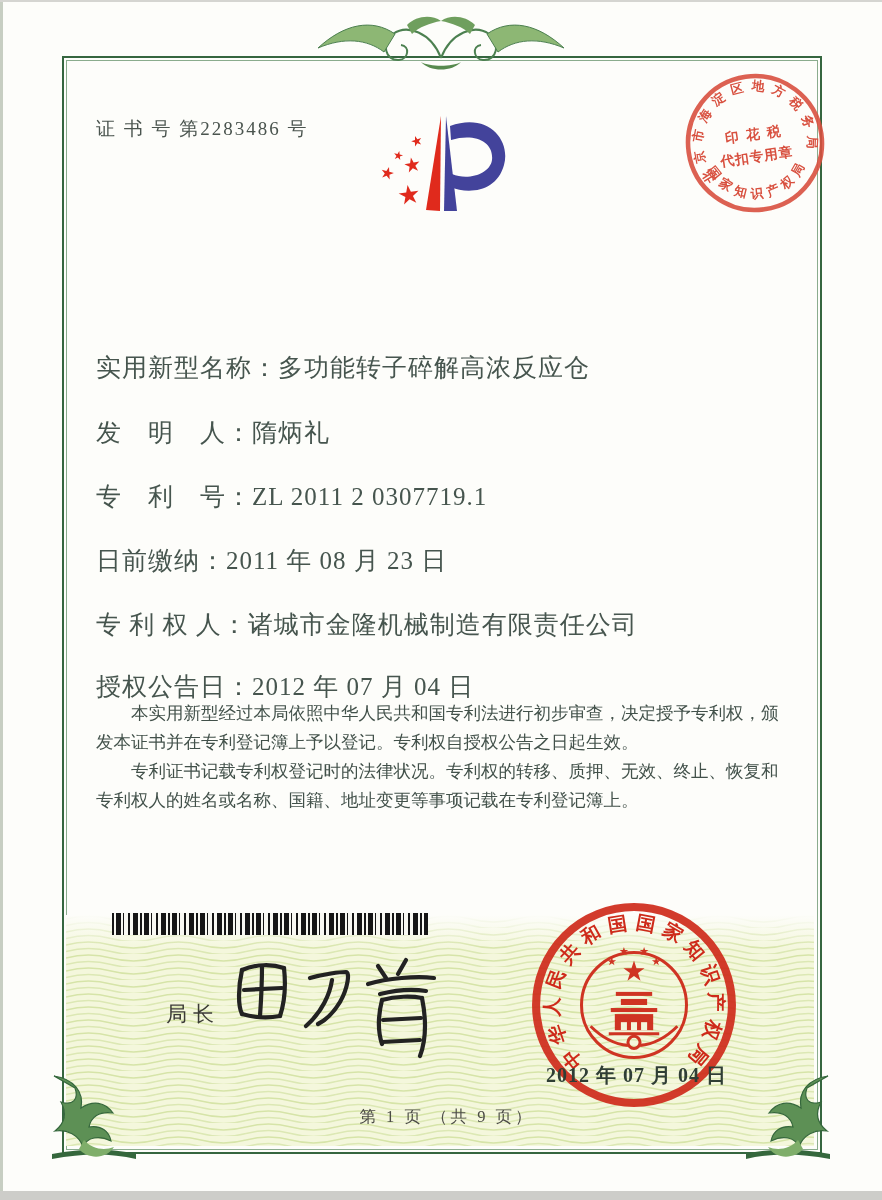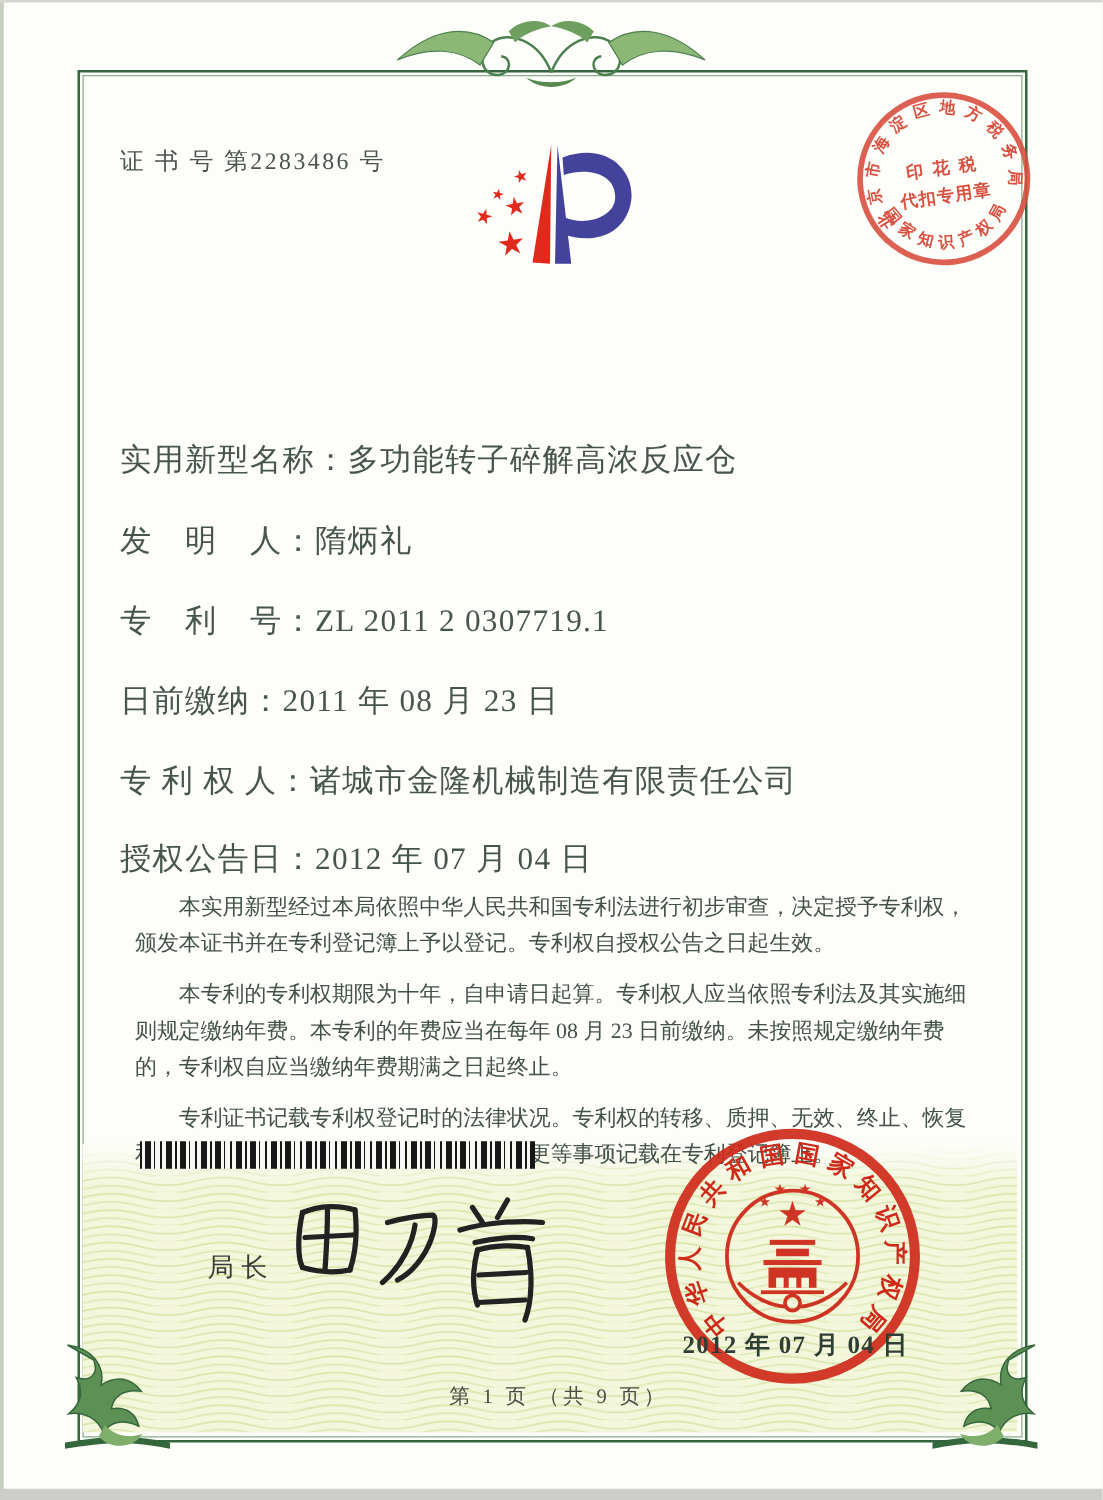--- a/index.html
+++ b/index.html
@@ -30,21 +30,21 @@
   .fields{position:absolute;left:96px;top:351px;width:660px;z-index:3;}
   .field{position:absolute;left:0;font-size:25px;letter-spacing:1px;color:#46554e;white-space:nowrap;}
   .field:nth-of-type(1){top:0;}
   .field:nth-of-type(2){top:65px;}
   .field:nth-of-type(3){top:129px;}
   .field:nth-of-type(4){top:193px;}
   .field:nth-of-type(5){top:257px;}
   .field:nth-of-type(6){top:319px;}
 
   .body-text{position:absolute;left:96px;top:699px;width:694px;z-index:3;}
-  .body-text p{margin:12px;text-indent:2em;font-size:17.5px;line-height:29px;color:#42514a;}
+  .body-text p{margin:0;text-indent:2em;font-size:17.5px;line-height:29px;color:#42514a;}
 
   .barcode{position:absolute;left:112px;top:913px;width:316px;height:22px;z-index:4;
     background:repeating-linear-gradient(90deg,
       #161616 0 2px,#f8f8f2 2px 4px,#161616 4px 9px,#f8f8f2 9px 11px,
       #161616 11px 12px,#f8f8f2 12px 16px,#161616 16px 18px,#f8f8f2 18px 21px,
       #161616 21px 26px,#f8f8f2 26px 28px);}
 
   .sig-title{position:absolute;left:166px;top:1000px;font-size:21px;letter-spacing:6px;color:#3a3a35;z-index:4;}
   .signature{position:absolute;left:228px;top:944px;width:215px;height:118px;z-index:4;}
   .sr{position:absolute;width:1px;height:1px;overflow:hidden;clip:rect(0 0 0 0);white-space:nowrap;}
@@ -138,21 +138,20 @@
     <div class="field"><span>实用新型名称：</span><span>多功能转子碎解高浓反应仓</span></div>
     <div class="field"><span>发　明　人：</span><span>隋炳礼</span></div>
     <div class="field"><span>专　利　号：</span><span>ZL 2011 2 0307719.1</span></div>
     <div class="field"><span>日前缴纳：</span><span>2011 年 08 月 23 日</span></div>
     <div class="field"><span>专 利 权 人：</span><span>诸城市金隆机械制造有限责任公司</span></div>
     <div class="field"><span>授权公告日：</span><span>2012 年 07 月 04 日</span></div>
   </div>
 
   <div class="body-text">
     <p>本实用新型经过本局依照中华人民共和国专利法进行初步审查，决定授予专利权，颁发本证书并在专利登记簿上予以登记。专利权自授权公告之日起生效。</p>
-    <p>本专利的专利权期限为十年，自申请日起算。专利权人应当依照专利法及其实施细则规定缴纳年费。本专利的年费应当在每年 08 月 23 日前缴纳。未按照规定缴纳年费的，专利权自应当缴纳年费期满之日起终止。</p>
     <p>专利证书记载专利权登记时的法律状况。专利权的转移、质押、无效、终止、恢复和专利权人的姓名或名称、国籍、地址变更等事项记载在专利登记簿上。</p>
   </div>
 
   <div class="barcode"></div>
 
   <div class="sig-title">局长</div>
   <svg class="signature" viewBox="0 0 215 118">
     <g fill="none" stroke="#222" stroke-width="4.2" stroke-linecap="round" stroke-linejoin="round">
       <path d="M14,26 C10,44 10,62 14,70"></path>
       <path d="M14,26 C28,20 44,20 56,24"></path>

